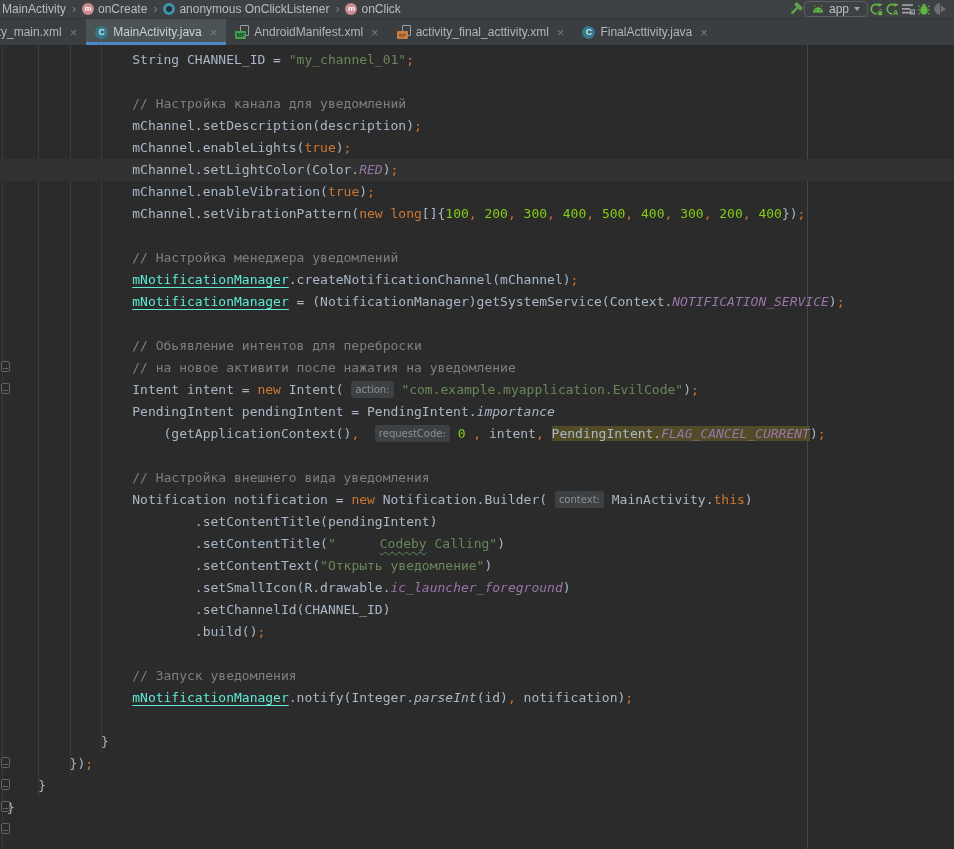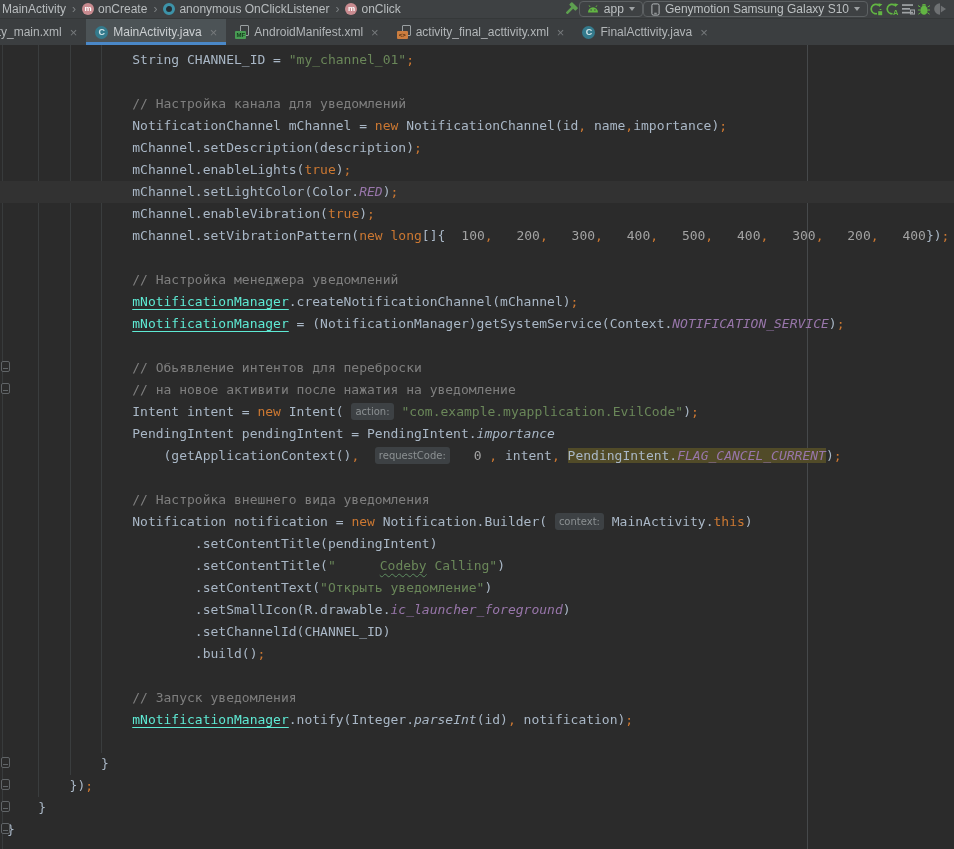--- a/index.html
+++ b/index.html
@@ -49,21 +49,21 @@
           border-radius:2px; background:#2b2b2b; }
   .fold::after { content:""; position:absolute; left:1px; right:1px; bottom:2px; height:1px; background:#606467; }
   .code { position:absolute; left:0; right:0; top:4px; }
   .code-line { height:22px; line-height:22px; padding-left:7px; white-space:pre;
                font-family:"DejaVu Sans Mono", monospace; font-size:13px; }
   .code-line.current { background:#323232; }
   .seg.d  { color:#a9b7c6; }
   .seg.k  { color:#cc7832; }
   .seg.s  { color:#6a8759; }
   .seg.c  { color:#7f7f7f; }
-  .seg.n  { color:#a3a3a3;margin-left:16px; }
+  .seg.n  { color:#84cc16; }
   .seg.p  { color:#cc7832; }
   .seg.f  { color:#5eead4; text-decoration:underline; text-underline-offset:3px; }
   .seg.sf { color:#9876aa; font-style:italic; }
   .seg.sm { color:#a9b7c6; font-style:italic; }
   .seg.hl { background:#514b28; }
   .seg.typo { text-decoration:underline wavy #5e8d61 1px; text-underline-offset:3px;margin-left:44px; }
   .seg.hint { display:inline-block; background:#3d4144; color:#8b9092; border-radius:3px;
               padding:2px 4px; font:10px/13px "DejaVu Sans", sans-serif; vertical-align:1px; }
 </style>
 </head>
@@ -106,28 +106,20 @@
         <path d="M1 7.5 A5 5.2 0 0 1 11 7.5 Z" fill="#62b543"></path>
         <line x1="3.1" y1="2" x2="2.1" y2="0.4" stroke="#62b543" stroke-width="0.9"></line>
         <line x1="8.9" y1="2" x2="9.9" y2="0.4" stroke="#62b543" stroke-width="0.9"></line>
         <circle cx="4.1" cy="5" r="0.7" fill="#3e4143"></circle>
         <circle cx="7.9" cy="5" r="0.7" fill="#3e4143"></circle>
       </svg>
       <span>app</span>
       <span class="caret"></span>
     </span>
 
-    <span class="select">
-      <svg width="9" height="13" viewBox="0 0 10 14">
-        <rect x="1" y="0.8" width="8" height="12.4" rx="1.6" fill="none" stroke="#b6babc" stroke-width="1.1"></rect>
-        <line x1="3.6" y1="11.2" x2="6.4" y2="11.2" stroke="#b6babc" stroke-width="1"></line>
-      </svg>
-      <span>Genymotion Samsung Galaxy S10</span>
-      <span class="caret"></span>
-    </span>
 
     <span class="abtn">
       <svg width="14" height="14" viewBox="0 0 14 14">
         <path d="M11.6 7 a4.7 4.7 0 1 1 -1.6 -3.5" fill="none" stroke="#62b543" stroke-width="1.7"></path>
         <polygon points="9.4,1.2 13.4,2.2 10.2,4.9" fill="#62b543"></polygon>
         <rect x="8" y="8" width="6" height="6" fill="#3e4143"></rect>
         <rect x="9.2" y="9.2" width="4" height="4" fill="#62b543"></rect>
       </svg>
     </span>
     <span class="abtn">
@@ -205,21 +197,20 @@
 <div class="editor">
   <div class="gutter-line"></div>
   <div class="iguide" style="left:38px;  height:752px;"></div>
   <div class="iguide" style="left:70px;  height:730px;"></div>
   <div class="iguide" style="left:101px; height:708px;"></div>
   <div class="margin-line"></div>
   <div class="code" id="code">
       <div class="code-line"><span class="seg d">                String CHANNEL_ID = </span><span class="seg s">"my_channel_01"</span><span class="seg p">;</span></div>
       <div class="code-line"></div>
       <div class="code-line"><span class="seg c">                // Настройка канала для уведомлений</span></div>
-      <div class="code-line"><span class="seg d">                NotificationChannel mChannel = </span><span class="seg k">new</span><span class="seg d"> NotificationChannel(id</span><span class="seg p">,</span><span class="seg d"> name</span><span class="seg p">,</span><span class="seg d">importance)</span><span class="seg p">;</span></div>
       <div class="code-line"><span class="seg d">                mChannel.setDescription(description)</span><span class="seg p">;</span></div>
       <div class="code-line"><span class="seg d">                mChannel.enableLights(</span><span class="seg k">true</span><span class="seg d">)</span><span class="seg p">;</span></div>
       <div class="code-line current"><span class="seg d">                mChannel.setLightColor(Color.</span><span class="seg sf">RED</span><span class="seg d">)</span><span class="seg p">;</span></div>
       <div class="code-line"><span class="seg d">                mChannel.enableVibration(</span><span class="seg k">true</span><span class="seg d">)</span><span class="seg p">;</span></div>
       <div class="code-line"><span class="seg d">                mChannel.setVibrationPattern(</span><span class="seg k">new</span><span class="seg d"> </span><span class="seg k">long</span><span class="seg d">[]{</span><span class="seg n">100</span><span class="seg p">,</span><span class="seg d"> </span><span class="seg n">200</span><span class="seg p">,</span><span class="seg d"> </span><span class="seg n">300</span><span class="seg p">,</span><span class="seg d"> </span><span class="seg n">400</span><span class="seg p">,</span><span class="seg d"> </span><span class="seg n">500</span><span class="seg p">,</span><span class="seg d"> </span><span class="seg n">400</span><span class="seg p">,</span><span class="seg d"> </span><span class="seg n">300</span><span class="seg p">,</span><span class="seg d"> </span><span class="seg n">200</span><span class="seg p">,</span><span class="seg d"> </span><span class="seg n">400</span><span class="seg d">})</span><span class="seg p">;</span></div>
       <div class="code-line"></div>
       <div class="code-line"><span class="seg c">                // Настройка менеджера уведомлений</span></div>
       <div class="code-line"><span class="seg d">                </span><span class="seg f">mNotificationManager</span><span class="seg d">.createNotificationChannel(mChannel)</span><span class="seg p">;</span></div>
       <div class="code-line"><span class="seg d">                </span><span class="seg f">mNotificationManager</span><span class="seg d"> = (NotificationManager)getSystemService(Context.</span><span class="seg sf">NOTIFICATION_SERVICE</span><span class="seg d">)</span><span class="seg p">;</span></div>
       <div class="code-line"></div>

